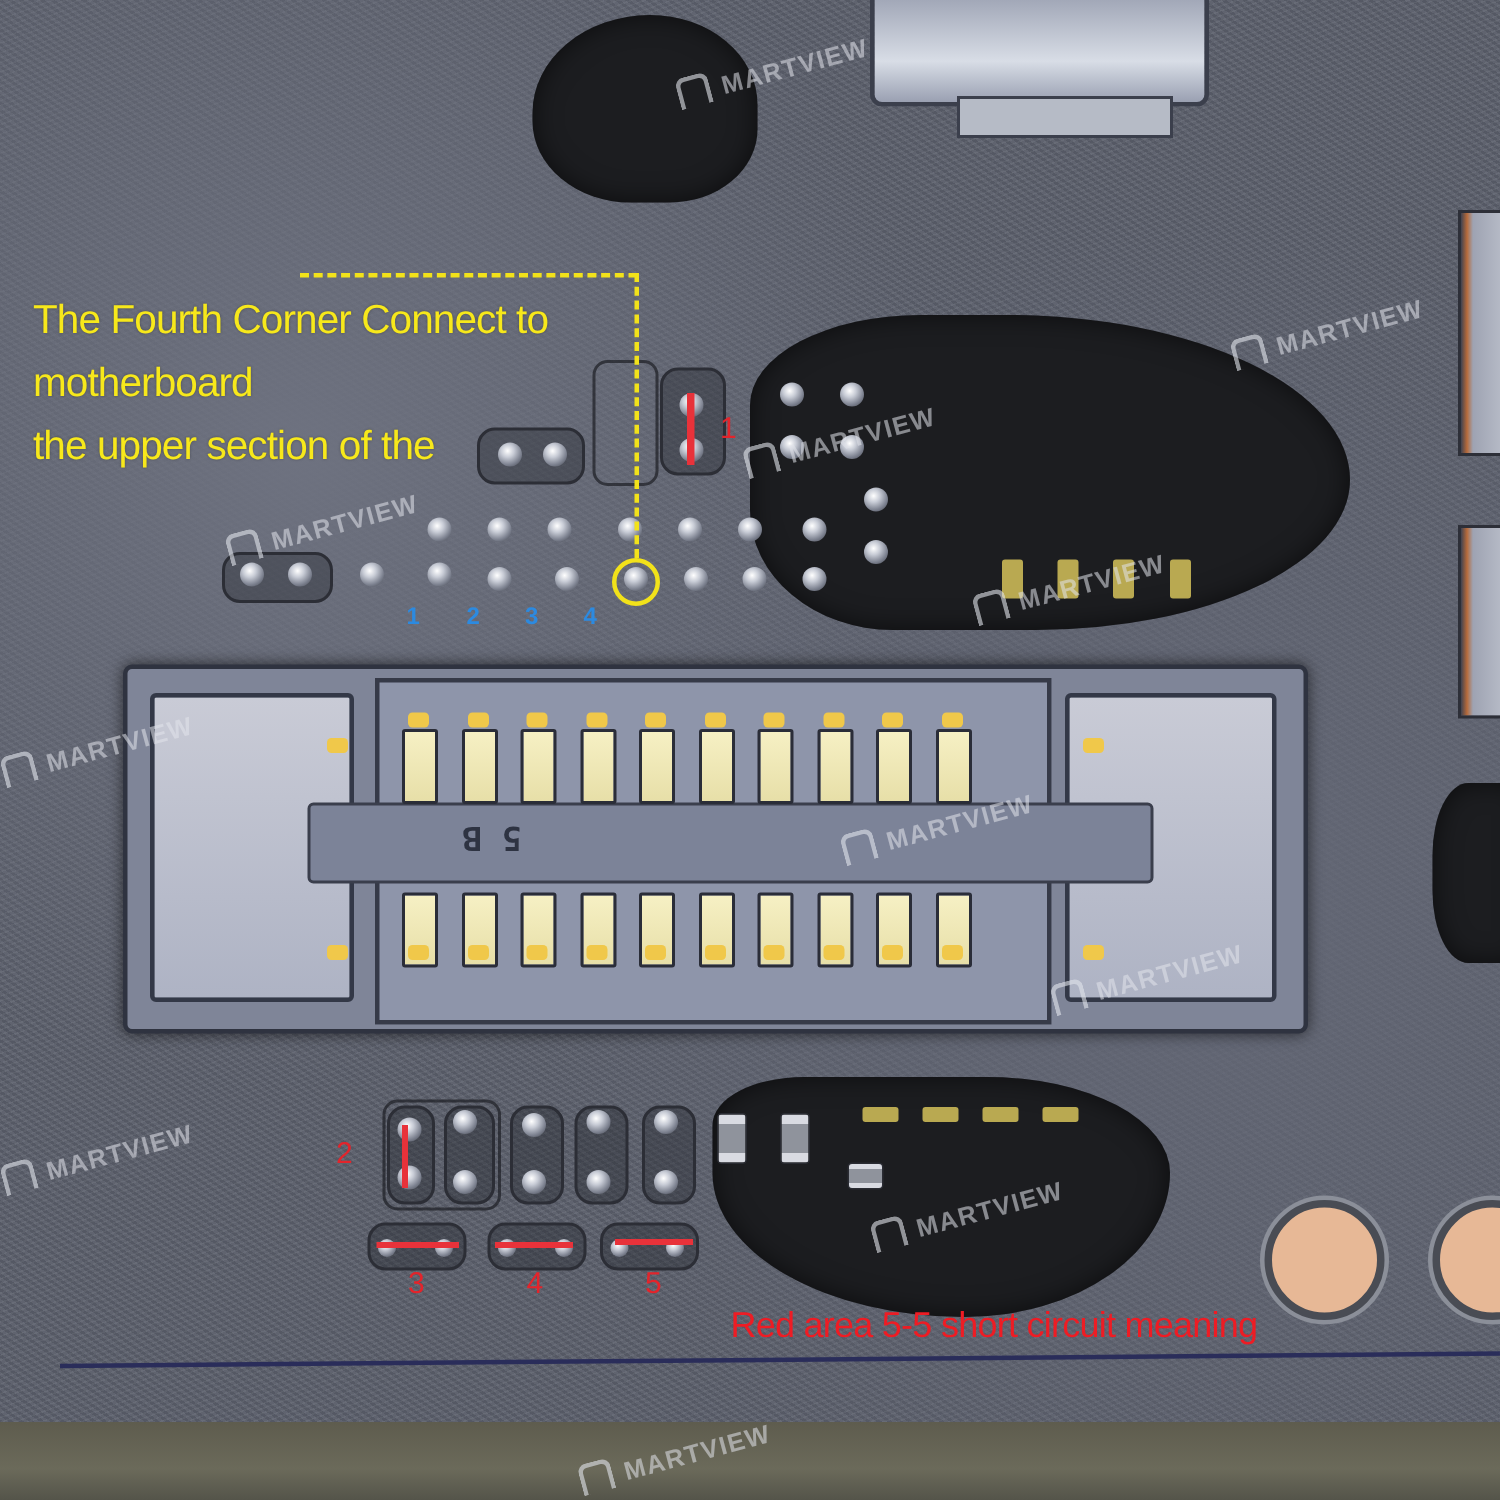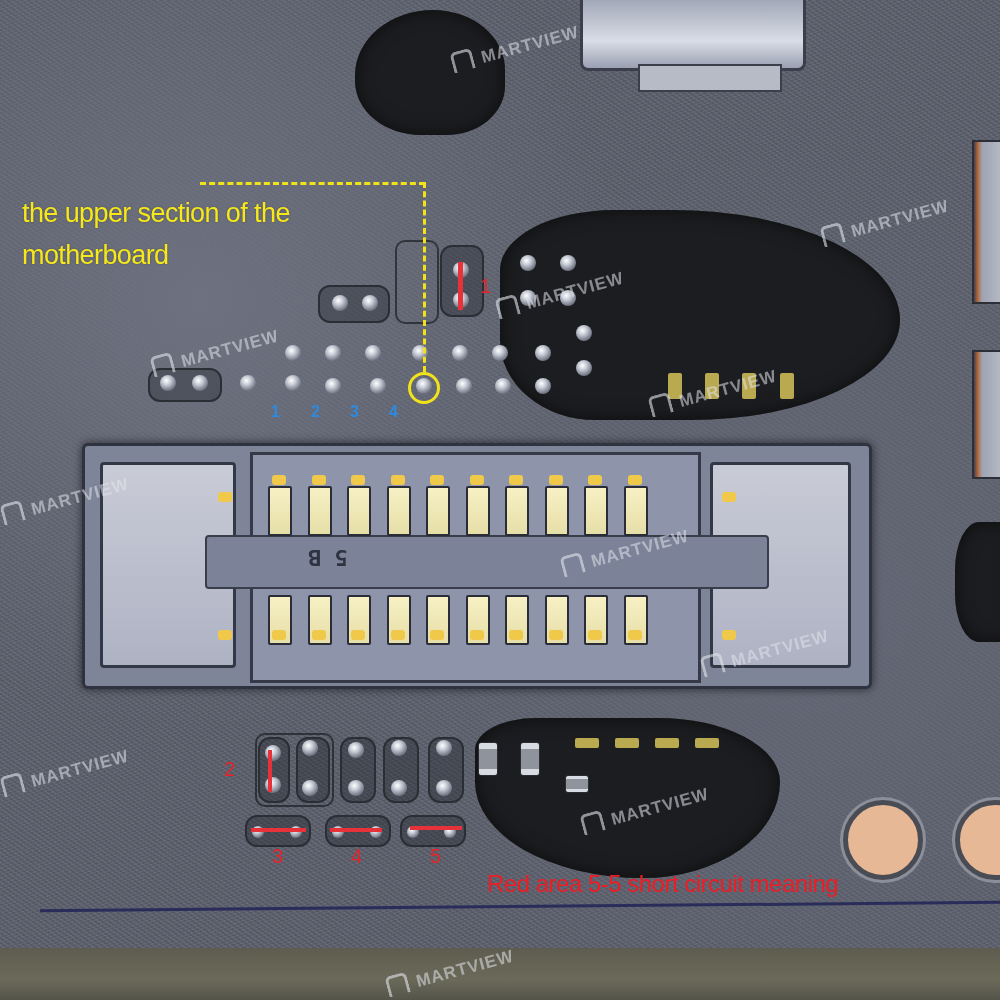--- a/index.html
+++ b/index.html
@@ -161,22 +161,23 @@
   <div class="wm" style="left:560px;top:540px;"><span class="wm-logo"></span><span>MARTVIEW</span></div>
   <div class="wm" style="left:700px;top:640px;"><span class="wm-logo"></span><span>MARTVIEW</span></div>
   <div class="wm" style="left:0px;top:760px;"><span class="wm-logo"></span><span>MARTVIEW</span></div>
   <div class="wm" style="left:580px;top:798px;"><span class="wm-logo"></span><span>MARTVIEW</span></div>
   <div class="wm" style="left:385px;top:960px;"><span class="wm-logo"></span><span>MARTVIEW</span></div>
 
   <div class="dash-h" style="left:200px;top:182px;width:225px;"></div>
   <div class="dash-v" style="left:423px;top:182px;height:190px;"></div>
   <div class="ycircle" style="left:408px;top:372px;"></div>
   <div class="anno-yellow" style="left:22px;top:192px;">
+    <div>The Fourth Corner Connect to</div>
+    <div>motherboard</div>
     <div>the upper section of the</div>
-    <div>motherboard</div>
   </div>
 
   <div class="num-blue" style="left:271px;top:403px;">1</div>
   <div class="num-blue" style="left:311px;top:403px;">2</div>
   <div class="num-blue" style="left:350px;top:403px;">3</div>
   <div class="num-blue" style="left:389px;top:403px;">4</div>
 
   <div class="redline" style="left:458px;top:262px;width:5px;height:48px;"></div>
   <div class="num-red" style="left:480px;top:275px;">1</div>
 

